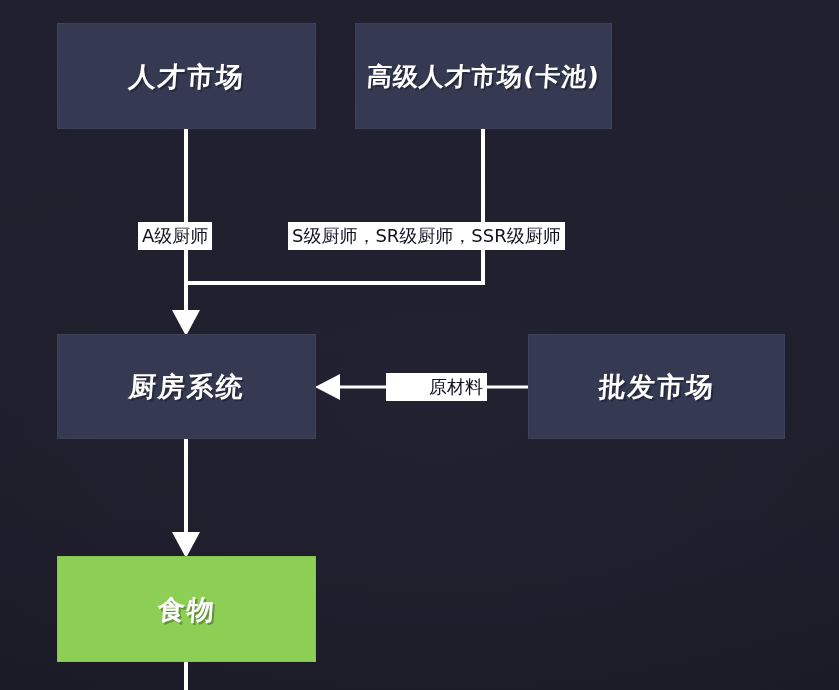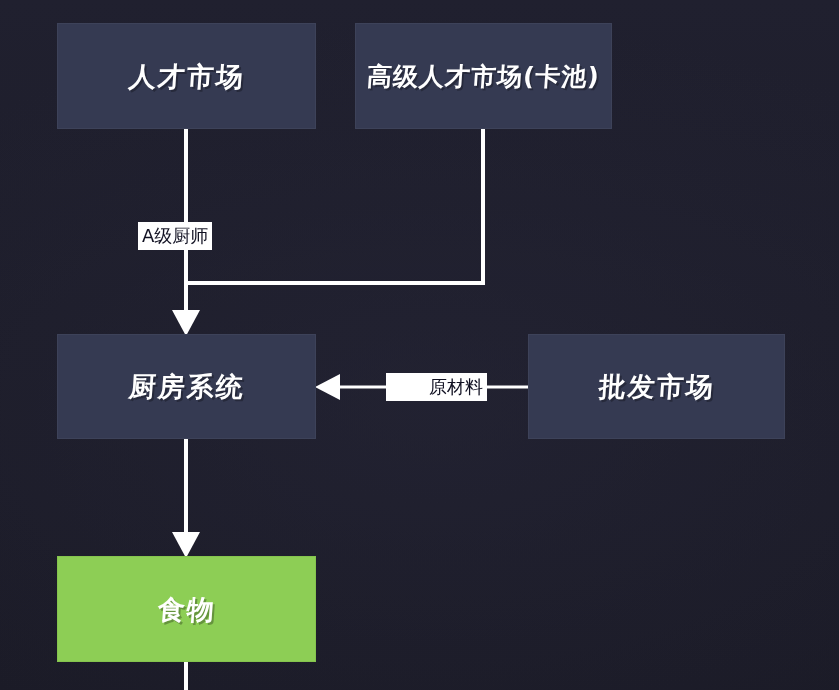--- a/index.html
+++ b/index.html
@@ -118,16 +118,17 @@
   <div class="node node-dark" style="left:528px; top:334px; width:257px; height:105px;">
     <span class="node-label">批发市场</span>
   </div>
 
   <div class="node node-green" style="left:57px; top:556px; width:259px; height:106px;">
     <span class="node-label">食物</span>
   </div>
 
   <div class="edge-label" style="left:138px; top:222px;">A级厨师</div>
 
+  <div class="edge-label" style="left:288px; top:222px;">S级厨师，SR级厨师，SSR级厨师</div>
 
   <div class="edge-label" style="left:386px; top:373px;padding-left:43px;">原材料</div>
 
 </div>
 
 </body></html>

